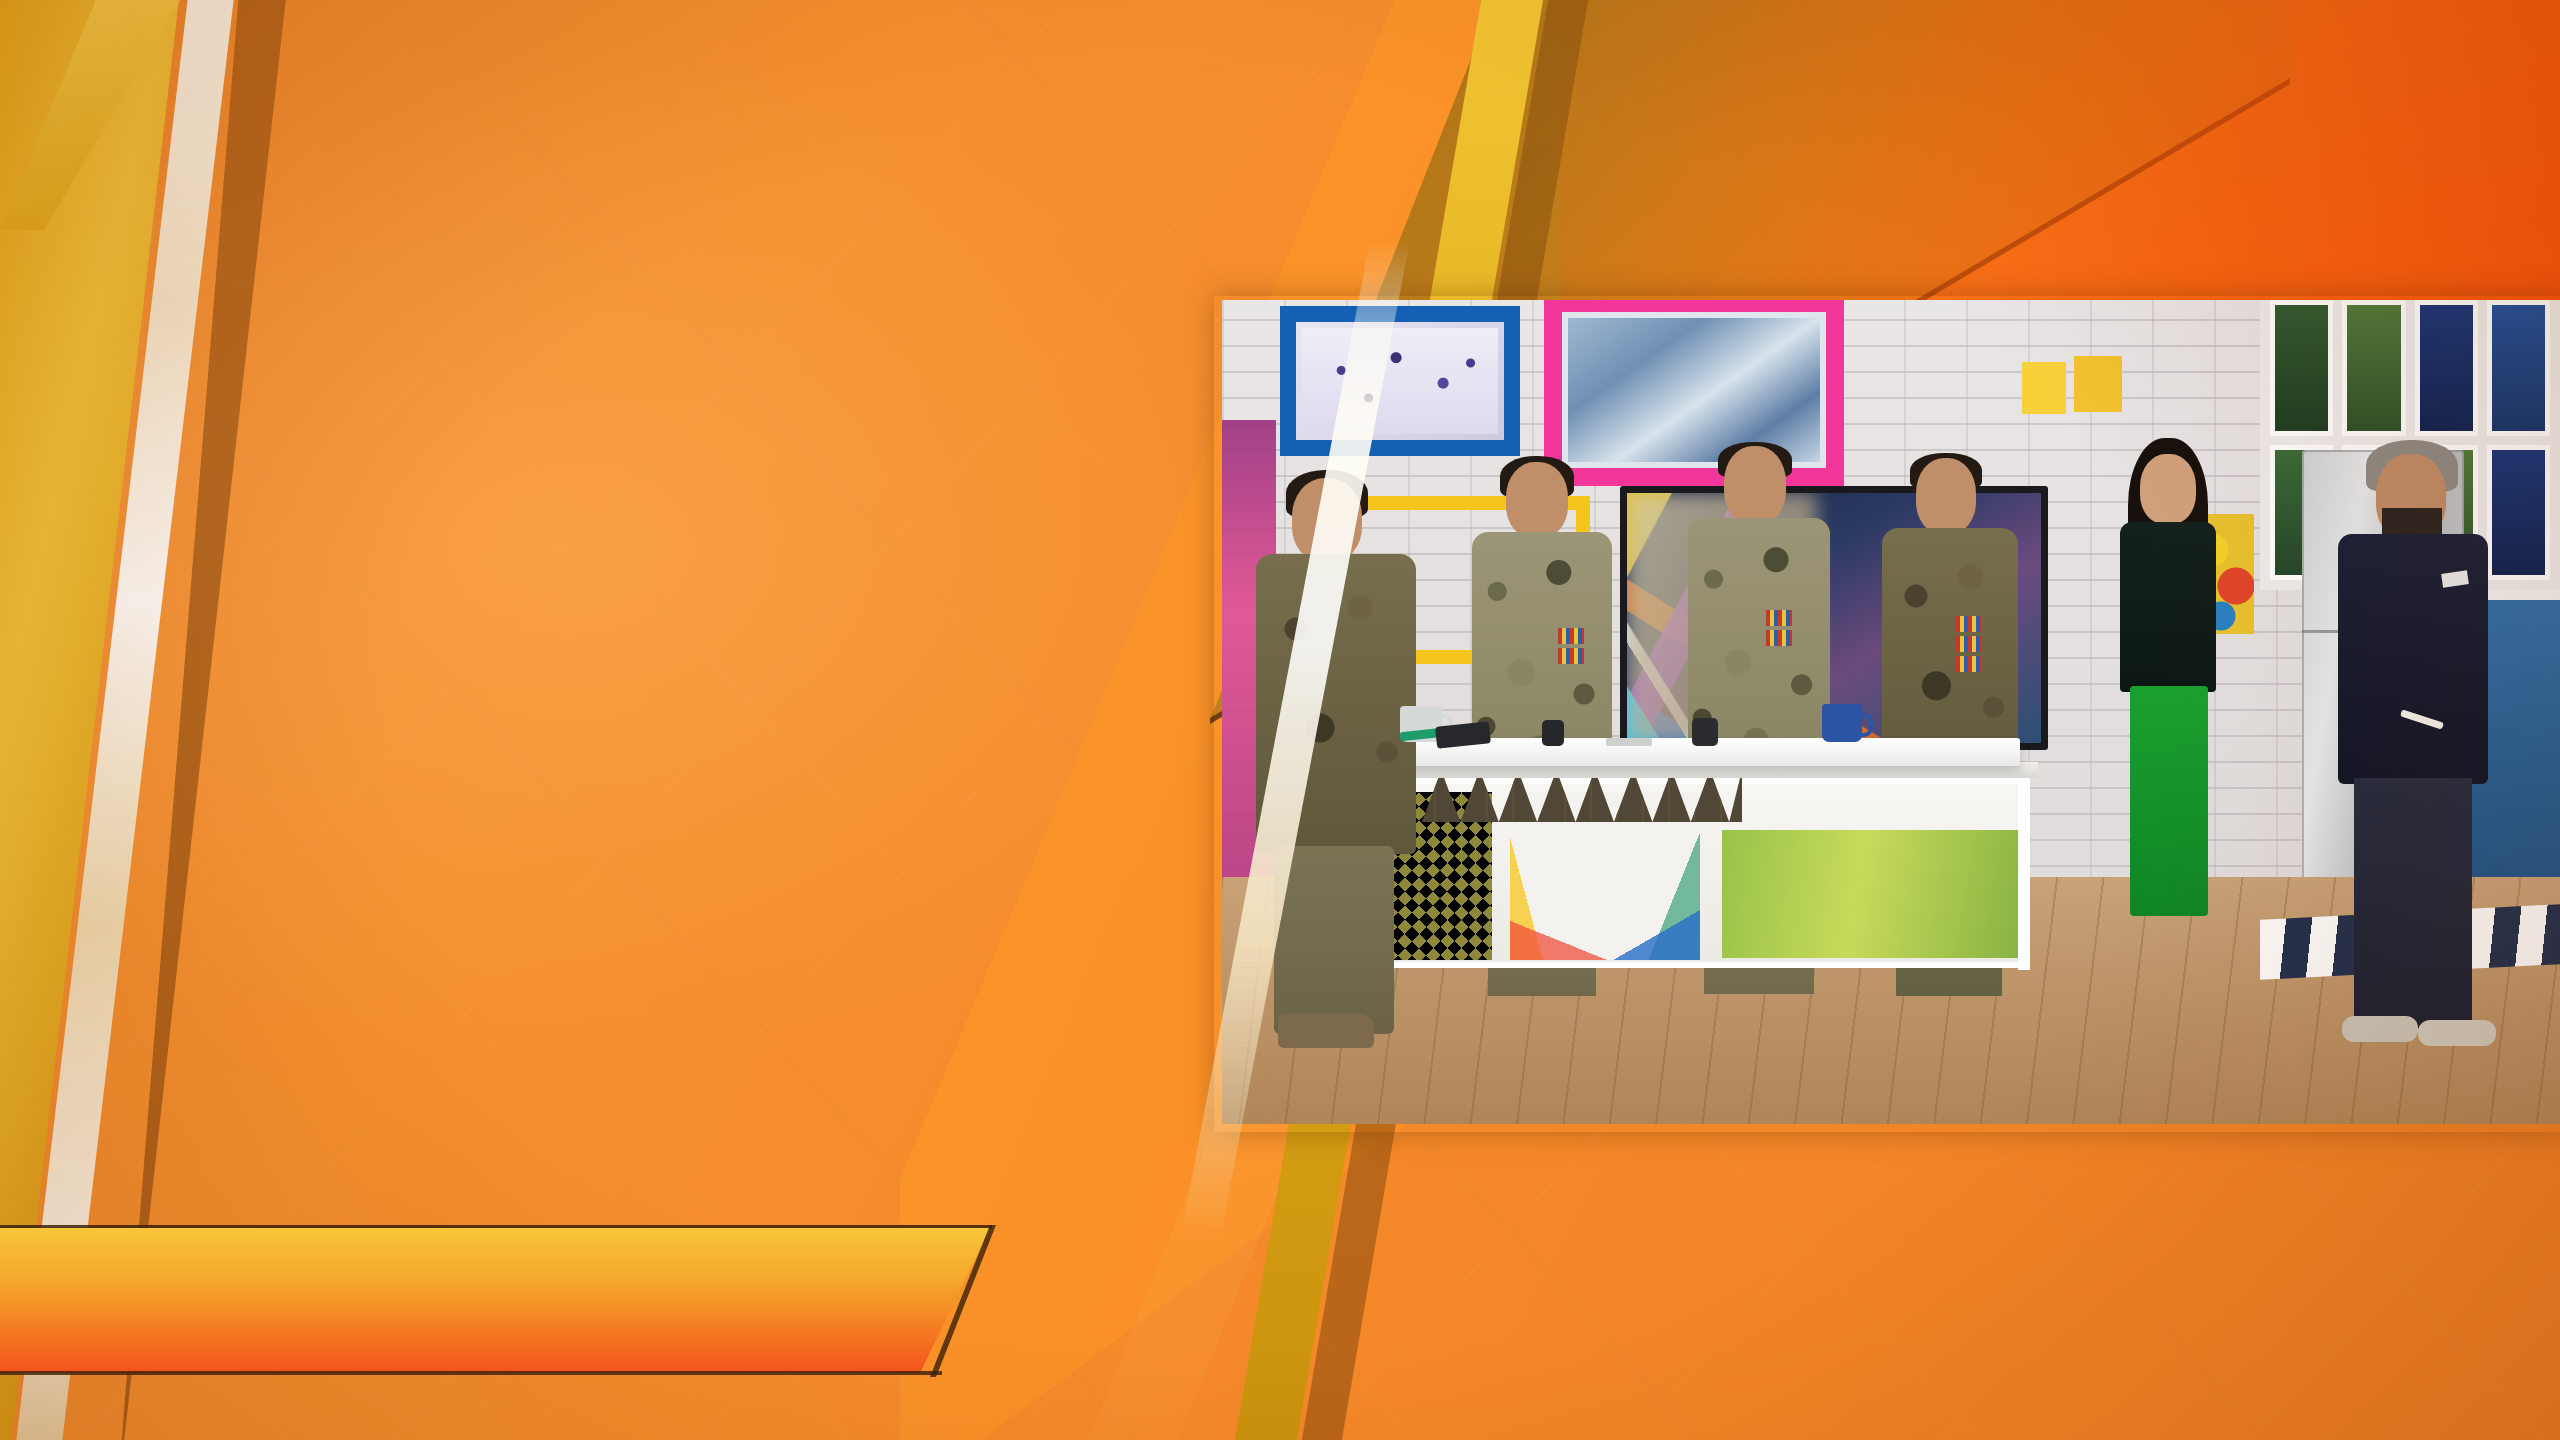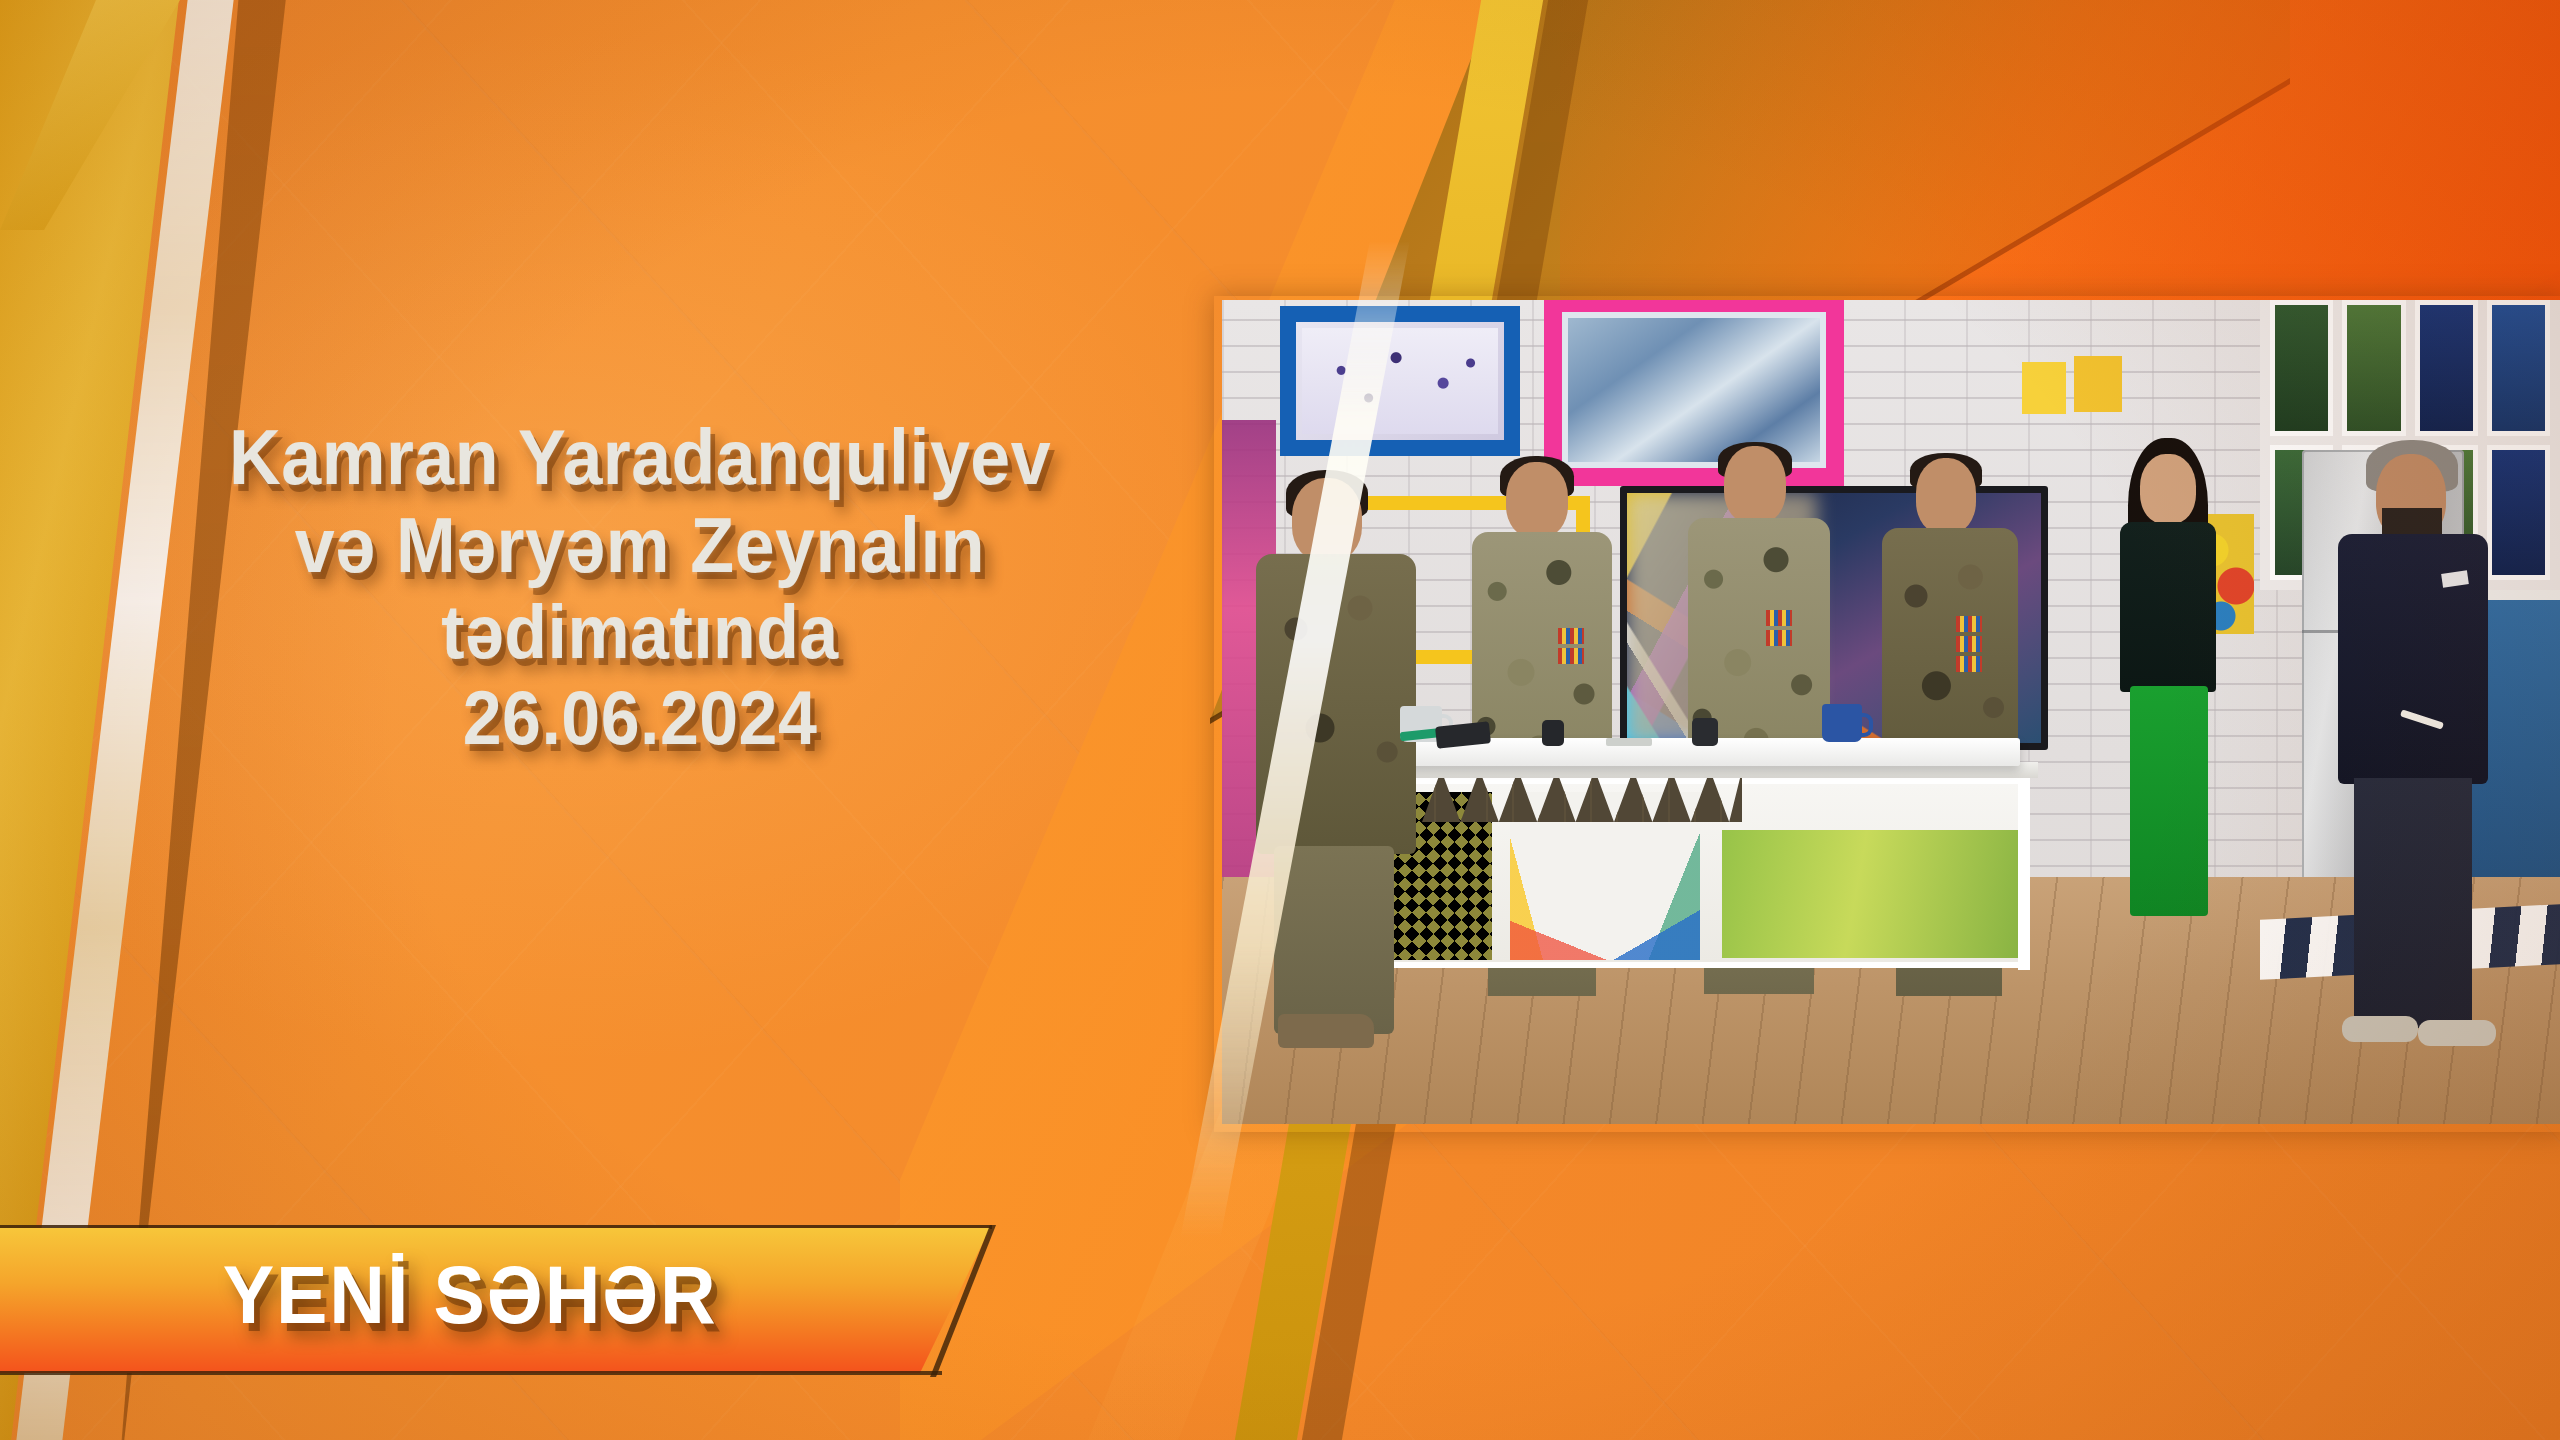--- a/index.html
+++ b/index.html
@@ -488,29 +488,20 @@
   <div class="stripe-white"></div>
 
   <div class="wedge-gold2"></div>
   <div class="wedge-dark"></div>
   <div class="wedge-gold"></div>
   <div class="wedge-shine"></div>
   <div class="slash-tl"></div>
 
   <div class="bg-vign"></div>
 
-  <div class="headline">
-    <span class="hl-line l1">Kamran Yaradanquliyev</span>
-    <span class="hl-line l2">və Məryəm Zeynalın</span>
-    <span class="hl-line l3">tədimatında</span>
-    <span class="hl-line l4">26.06.2024</span>
-  </div>
 
   <div class="banner-shadow"></div>
   <div class="banner-edge-top"></div>
   <div class="banner"></div>
   <div class="banner-edge-bot"></div>
   <div class="banner-edge-right"></div>
-  <div class="banner-text">
-    <span>YENİ SƏHƏR</span>
-  </div>
 
 </div>
 
 </body></html>

